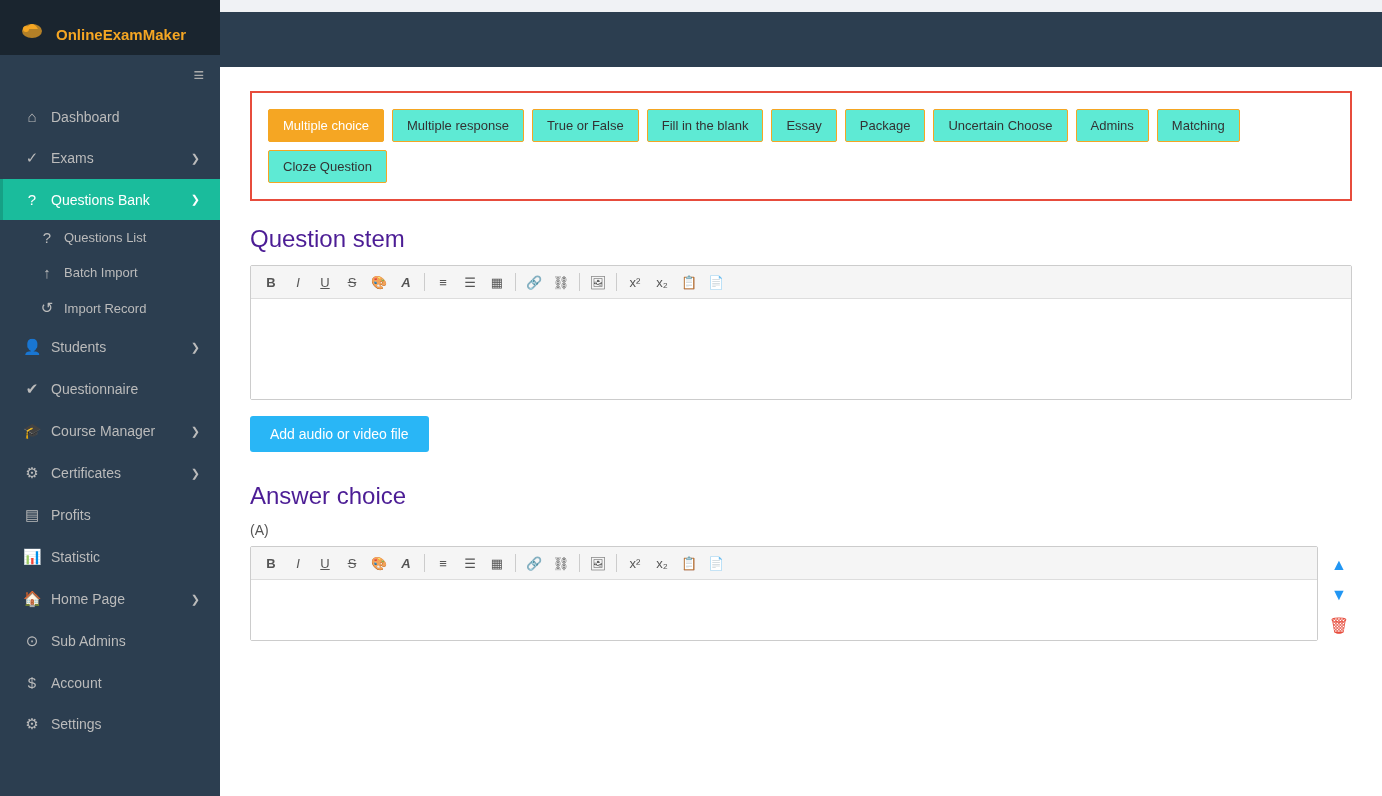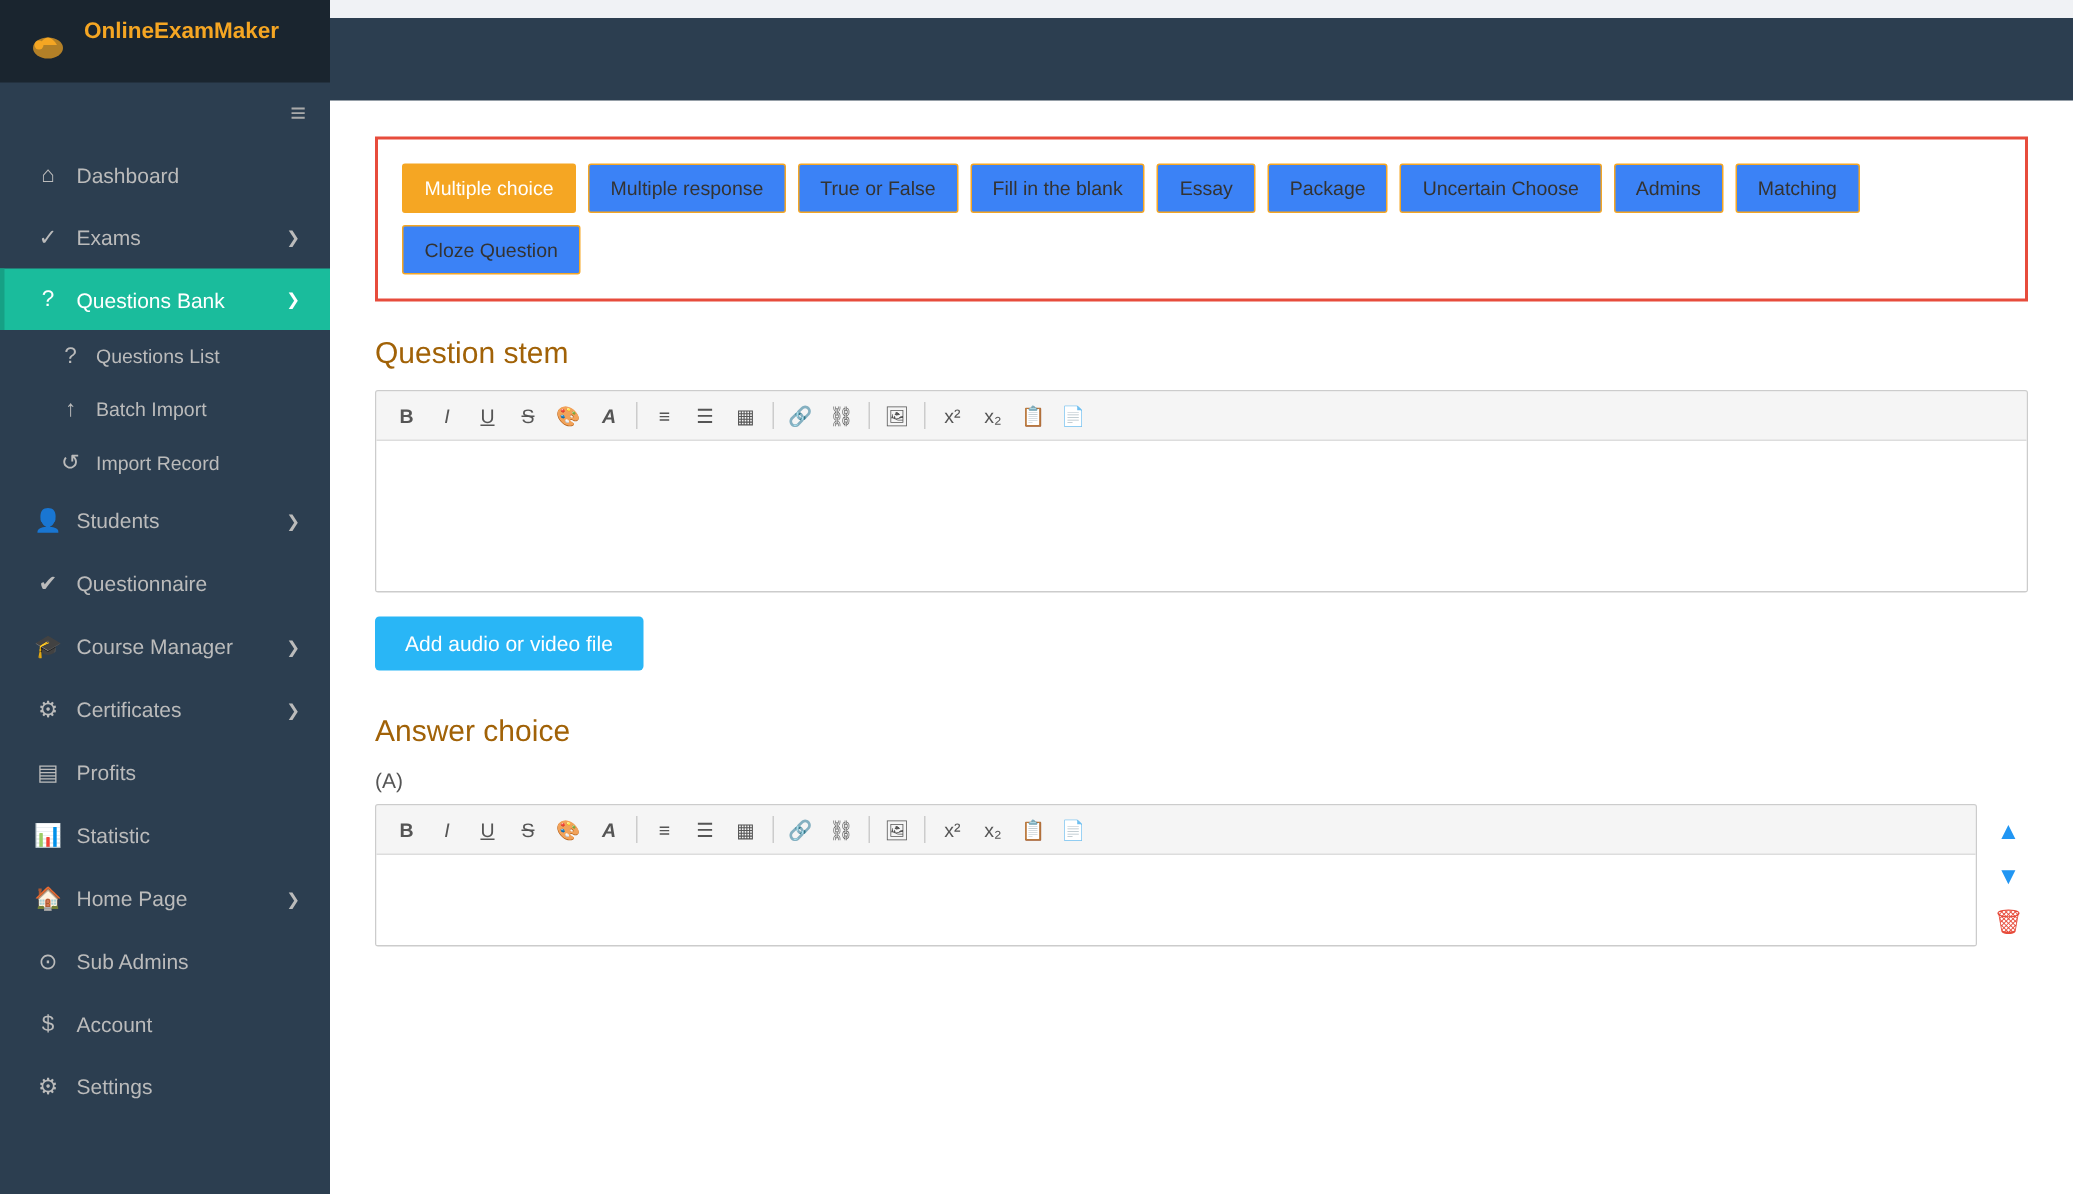--- a/index.html
+++ b/index.html
@@ -13,21 +13,21 @@
       display: flex;
       flex-direction: column;
       flex-shrink: 0;
       height: 796px;
       overflow-y: auto;
     }
     .sidebar-header {
       background: #1a252f;
       padding: 12px 16px;
       display: flex;
-      align-items: flex-start;
+      align-items: flex-end;
       gap: 8px;
       height: 55px;
     }
     .logo-icon {
       width: 32px;
       height: 32px;
     }
     .logo-text {
       color: #f5a623;
       font-size: 15px;
@@ -97,37 +97,37 @@
       border: 2px solid #e74c3c;
       padding: 16px;
       margin-bottom: 24px;
       display: flex;
       flex-wrap: wrap;
       gap: 8px;
     }
     .q-type-btn {
       padding: 8px 14px;
       border: 1.5px solid #f5a623;
-      background: #3b82f6;
+      background: #5eead4;
       color: #333;
       cursor: pointer;
       font-size: 13px;
       border-radius: 2px;
     }
     .q-type-btn.active {
       background: #f5a623;
       color: #fff;
       border-color: #f5a623;
     }
 
     
     .section-title {
-      font-size: 20px;
+      font-size: 24px;
       font-weight: 500;
-      color: #a16207;
+      color: #4c1d95;
       margin-bottom: 12px;
     }
 
     
     .editor-wrapper {
       border: 1px solid #ccc;
       border-radius: 2px;
       margin-bottom: 16px;
     }
     .editor-toolbar {

